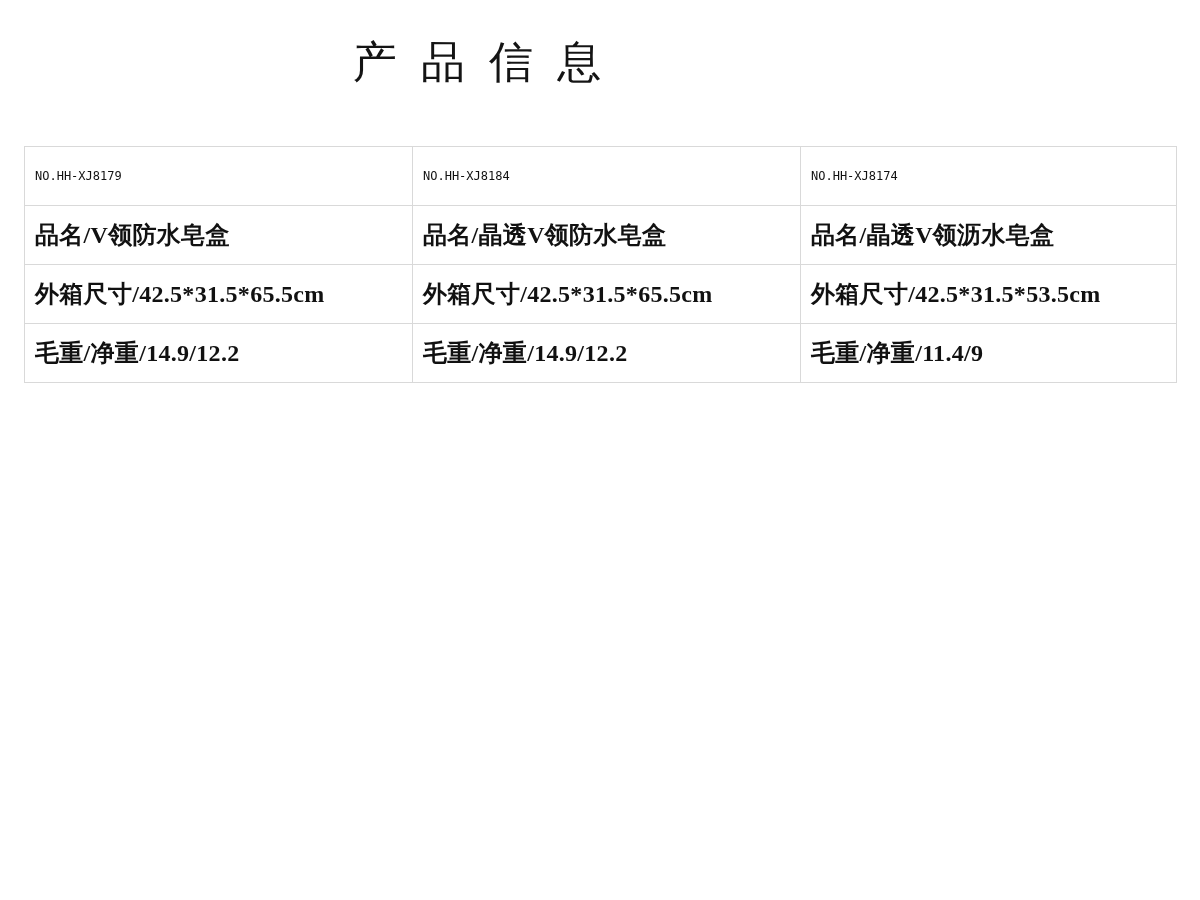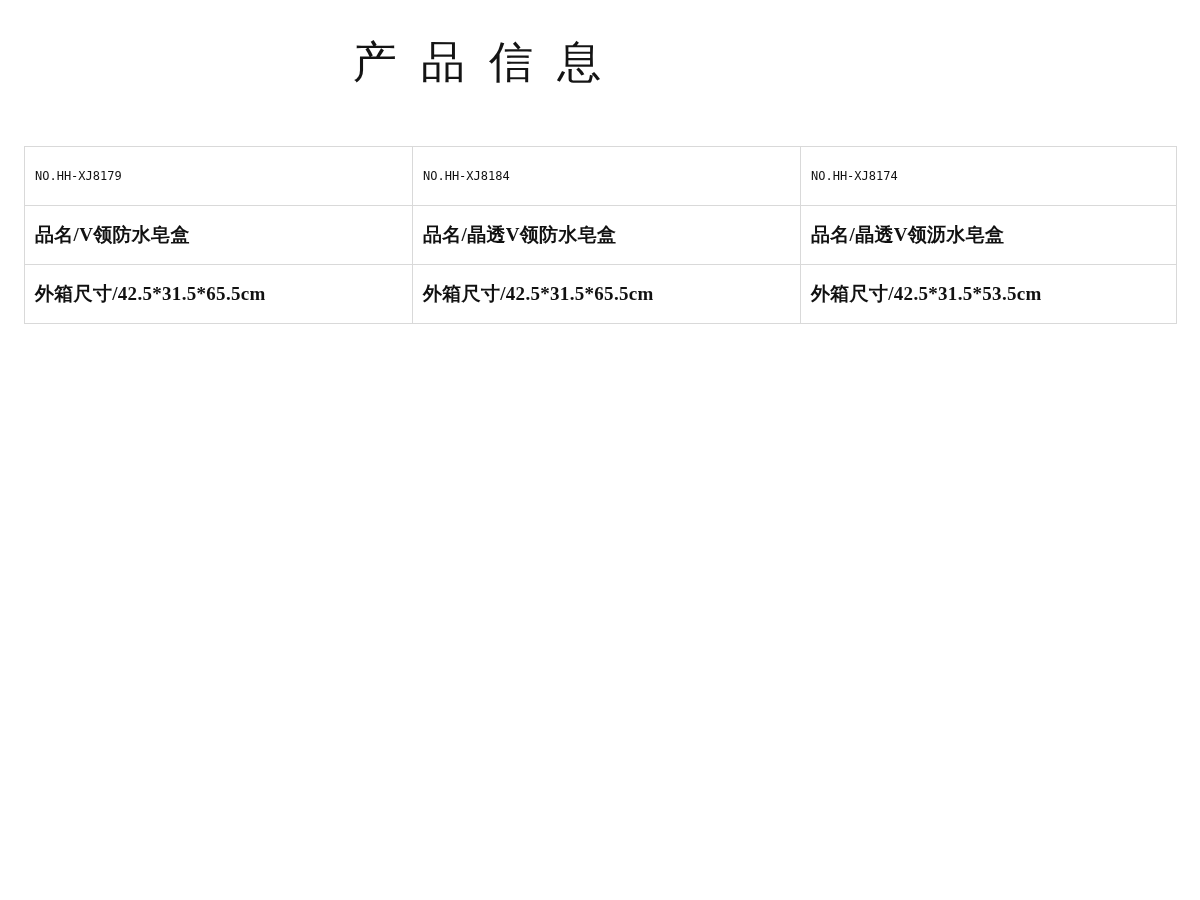--- a/index.html
+++ b/index.html
@@ -39,21 +39,21 @@
     border-collapse: collapse;
     table-layout: fixed;
   }
   .spec-table td {
     border: 1px solid #d9d9d9;
     padding: 0 10px;
     height: 58px;
     vertical-align: middle;
     font-family: "Liberation Serif", serif;
     font-weight: bold;
-    font-size: 19px;
+    font-size: 24px;
     color: #111111;
     letter-spacing: 0.3px;
     white-space: nowrap;
     overflow: hidden;
   }
   .spec-table tr:first-child td {
     font-family: "DejaVu Sans Mono", monospace;
     font-weight: normal;
     font-size: 12px;
     letter-spacing: 0px;
@@ -85,16 +85,21 @@
       <tr>
         <td>品名/V领防水皂盒</td>
         <td>品名/晶透V领防水皂盒</td>
         <td class="cell-c3">品名/晶透V领沥水皂盒</td>
       </tr>
       <tr>
         <td>外箱尺寸/42.5*31.5*65.5cm</td>
         <td>外箱尺寸/42.5*31.5*65.5cm</td>
         <td class="cell-c3">外箱尺寸/42.5*31.5*53.5cm</td>
       </tr>
+      <tr>
+        <td>毛重/净重/14.9/12.2</td>
+        <td>毛重/净重/14.9/12.2</td>
+        <td class="cell-c3">毛重/净重/11.4/9</td>
+      </tr>
     </tbody>
   </table>
 
 </div>
 
 </body></html>

